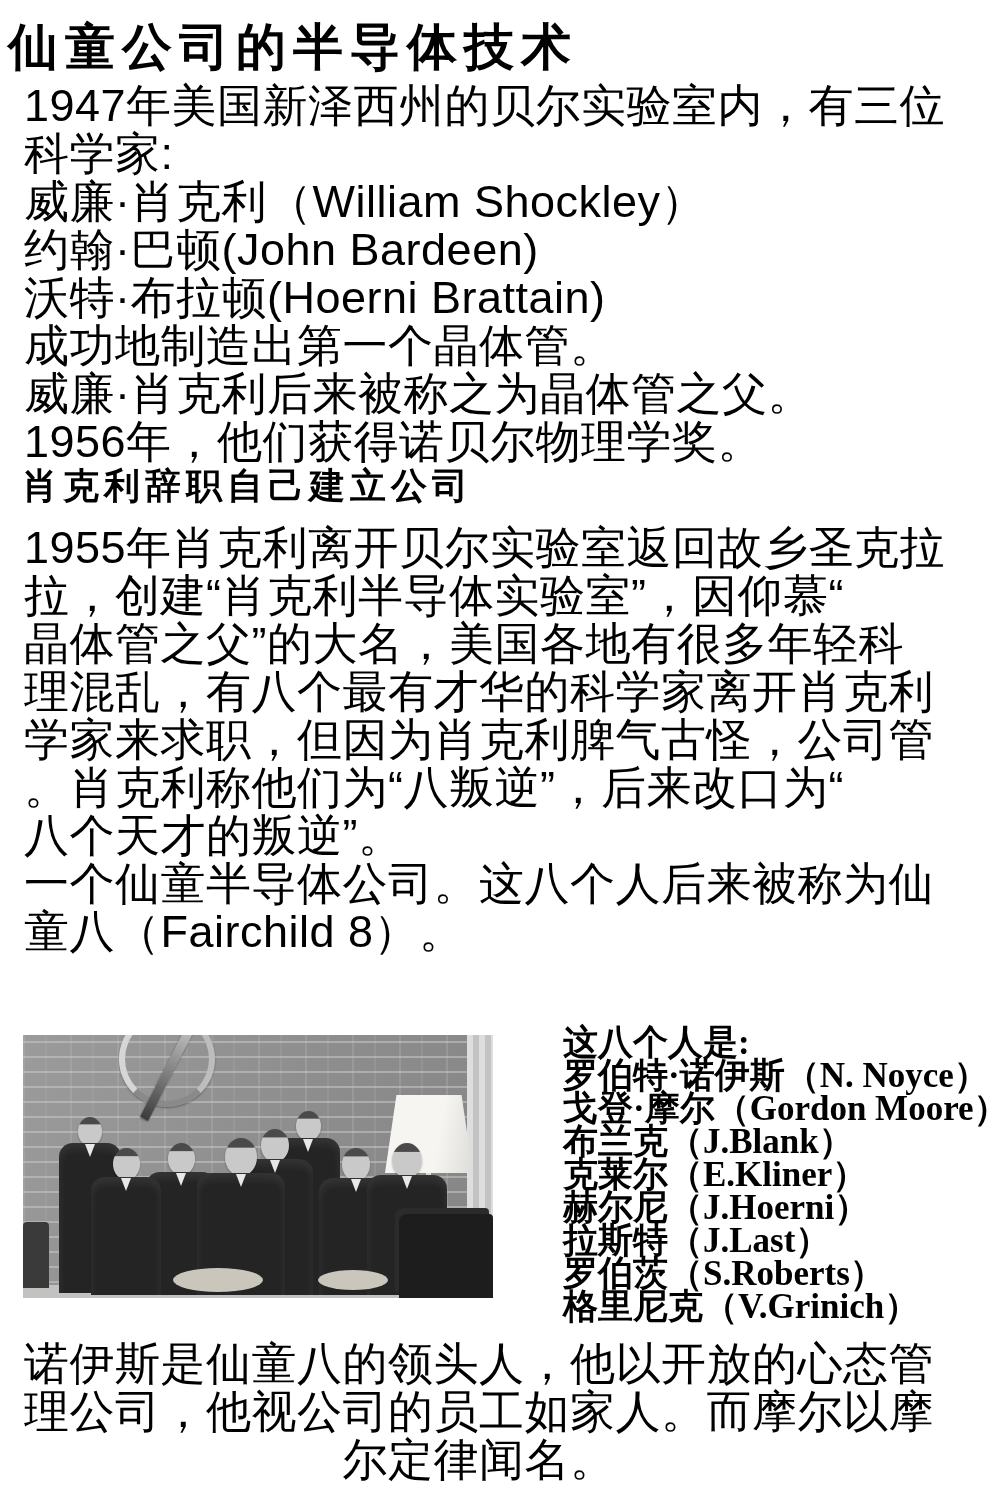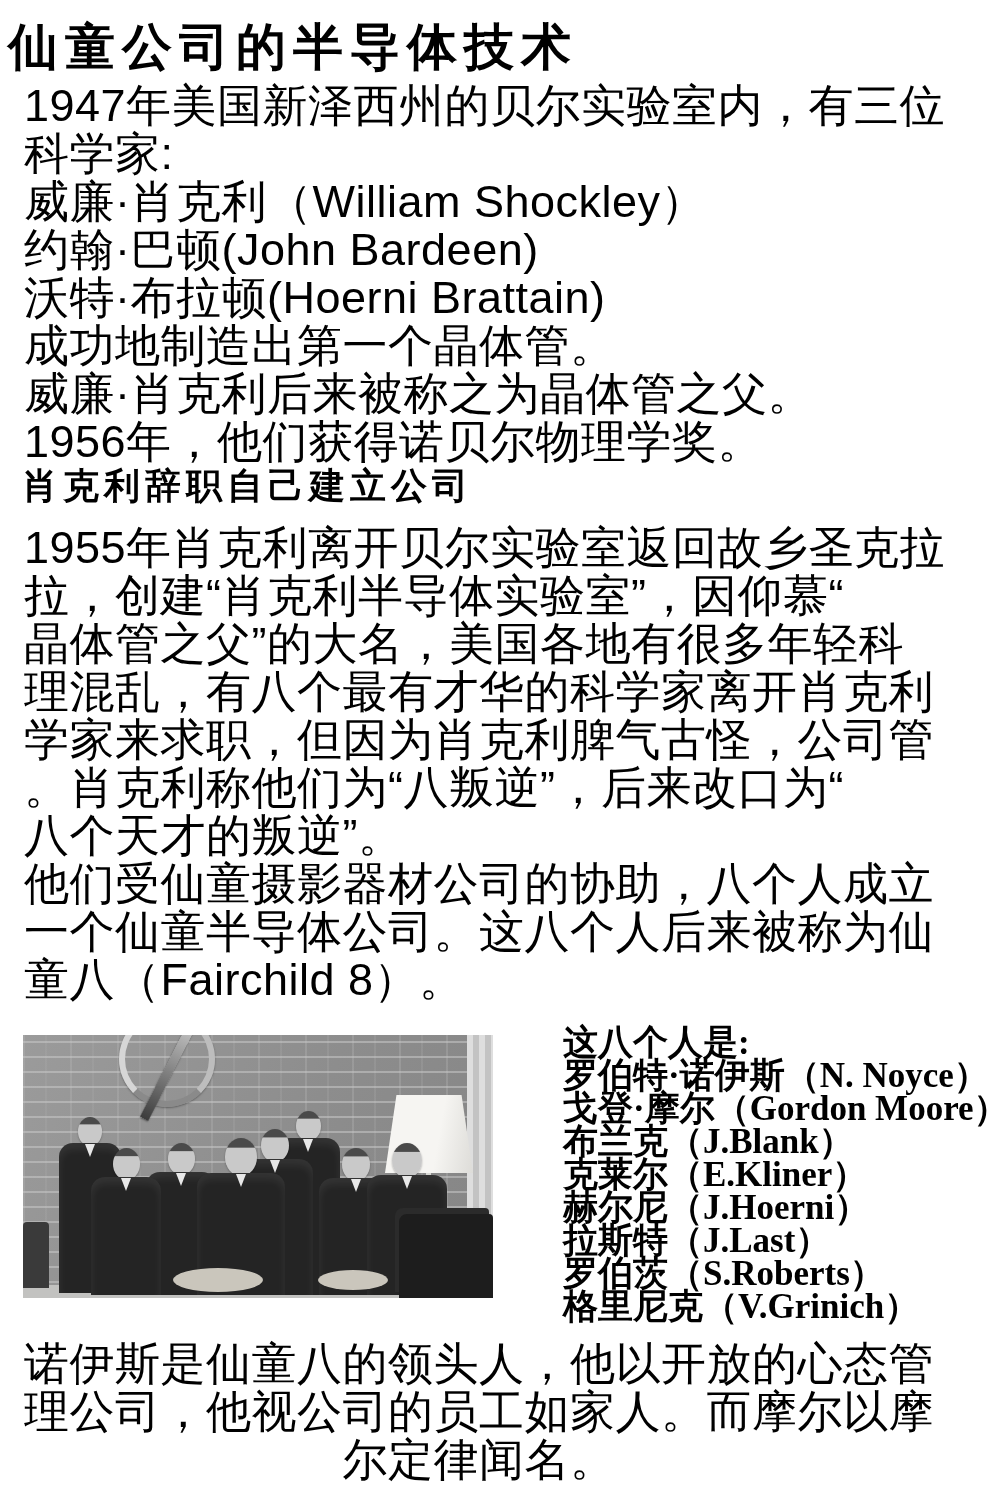--- a/index.html
+++ b/index.html
@@ -131,21 +131,20 @@
   <div class="h2">肖克利辞职自己建立公司</div>
 
   <div class="block" id="para2">
     <div class="ln">1955年肖克利离开贝尔实验室返回故乡圣克拉</div>
     <div class="ln">拉，创建“肖克利半导体实验室”，因仰慕“</div>
     <div class="ln">晶体管之父”的大名，美国各地有很多年轻科</div>
     <div class="ln">理混乱，有八个最有才华的科学家离开肖克利</div>
     <div class="ln">学家来求职，但因为肖克利脾气古怪，公司管</div>
     <div class="ln">。肖克利称他们为“八叛逆”，后来改口为“</div>
     <div class="ln">八个天才的叛逆”。</div>
-    <div class="ln">他们受仙童摄影器材公司的协助，八个人成立</div>
     <div class="ln">一个仙童半导体公司。这八个人后来被称为仙</div>
     <div class="ln">童八（Fairchild 8）。</div>
   </div>
 
   <div class="photo">
     <div class="ring"></div>
     <div class="ringbar"></div>
     <div class="curtain"></div>
     <div class="lampshade"></div>
     <div class="lamppole"></div>

